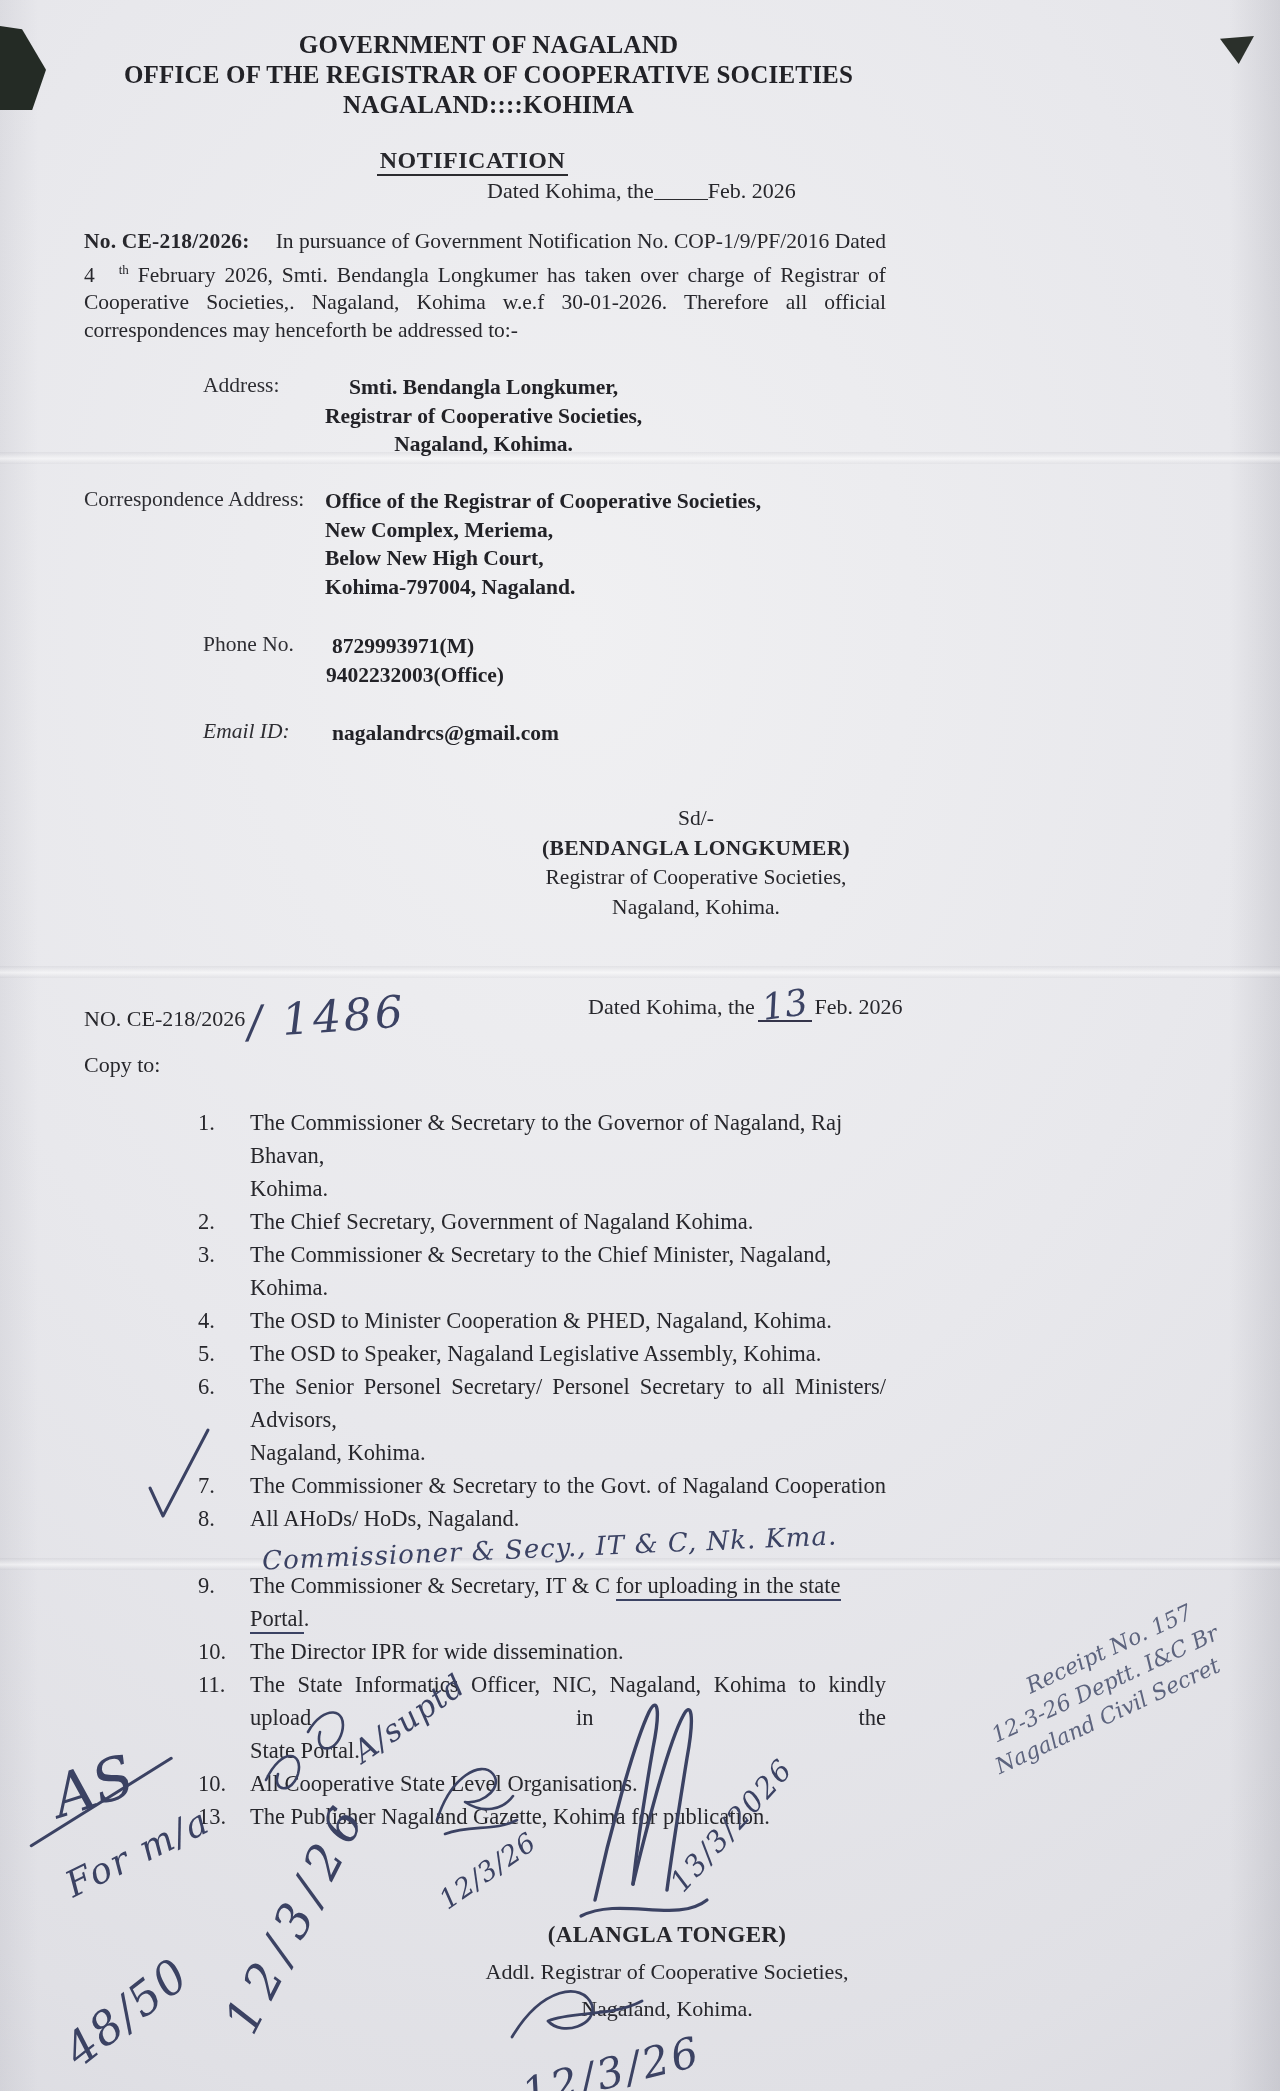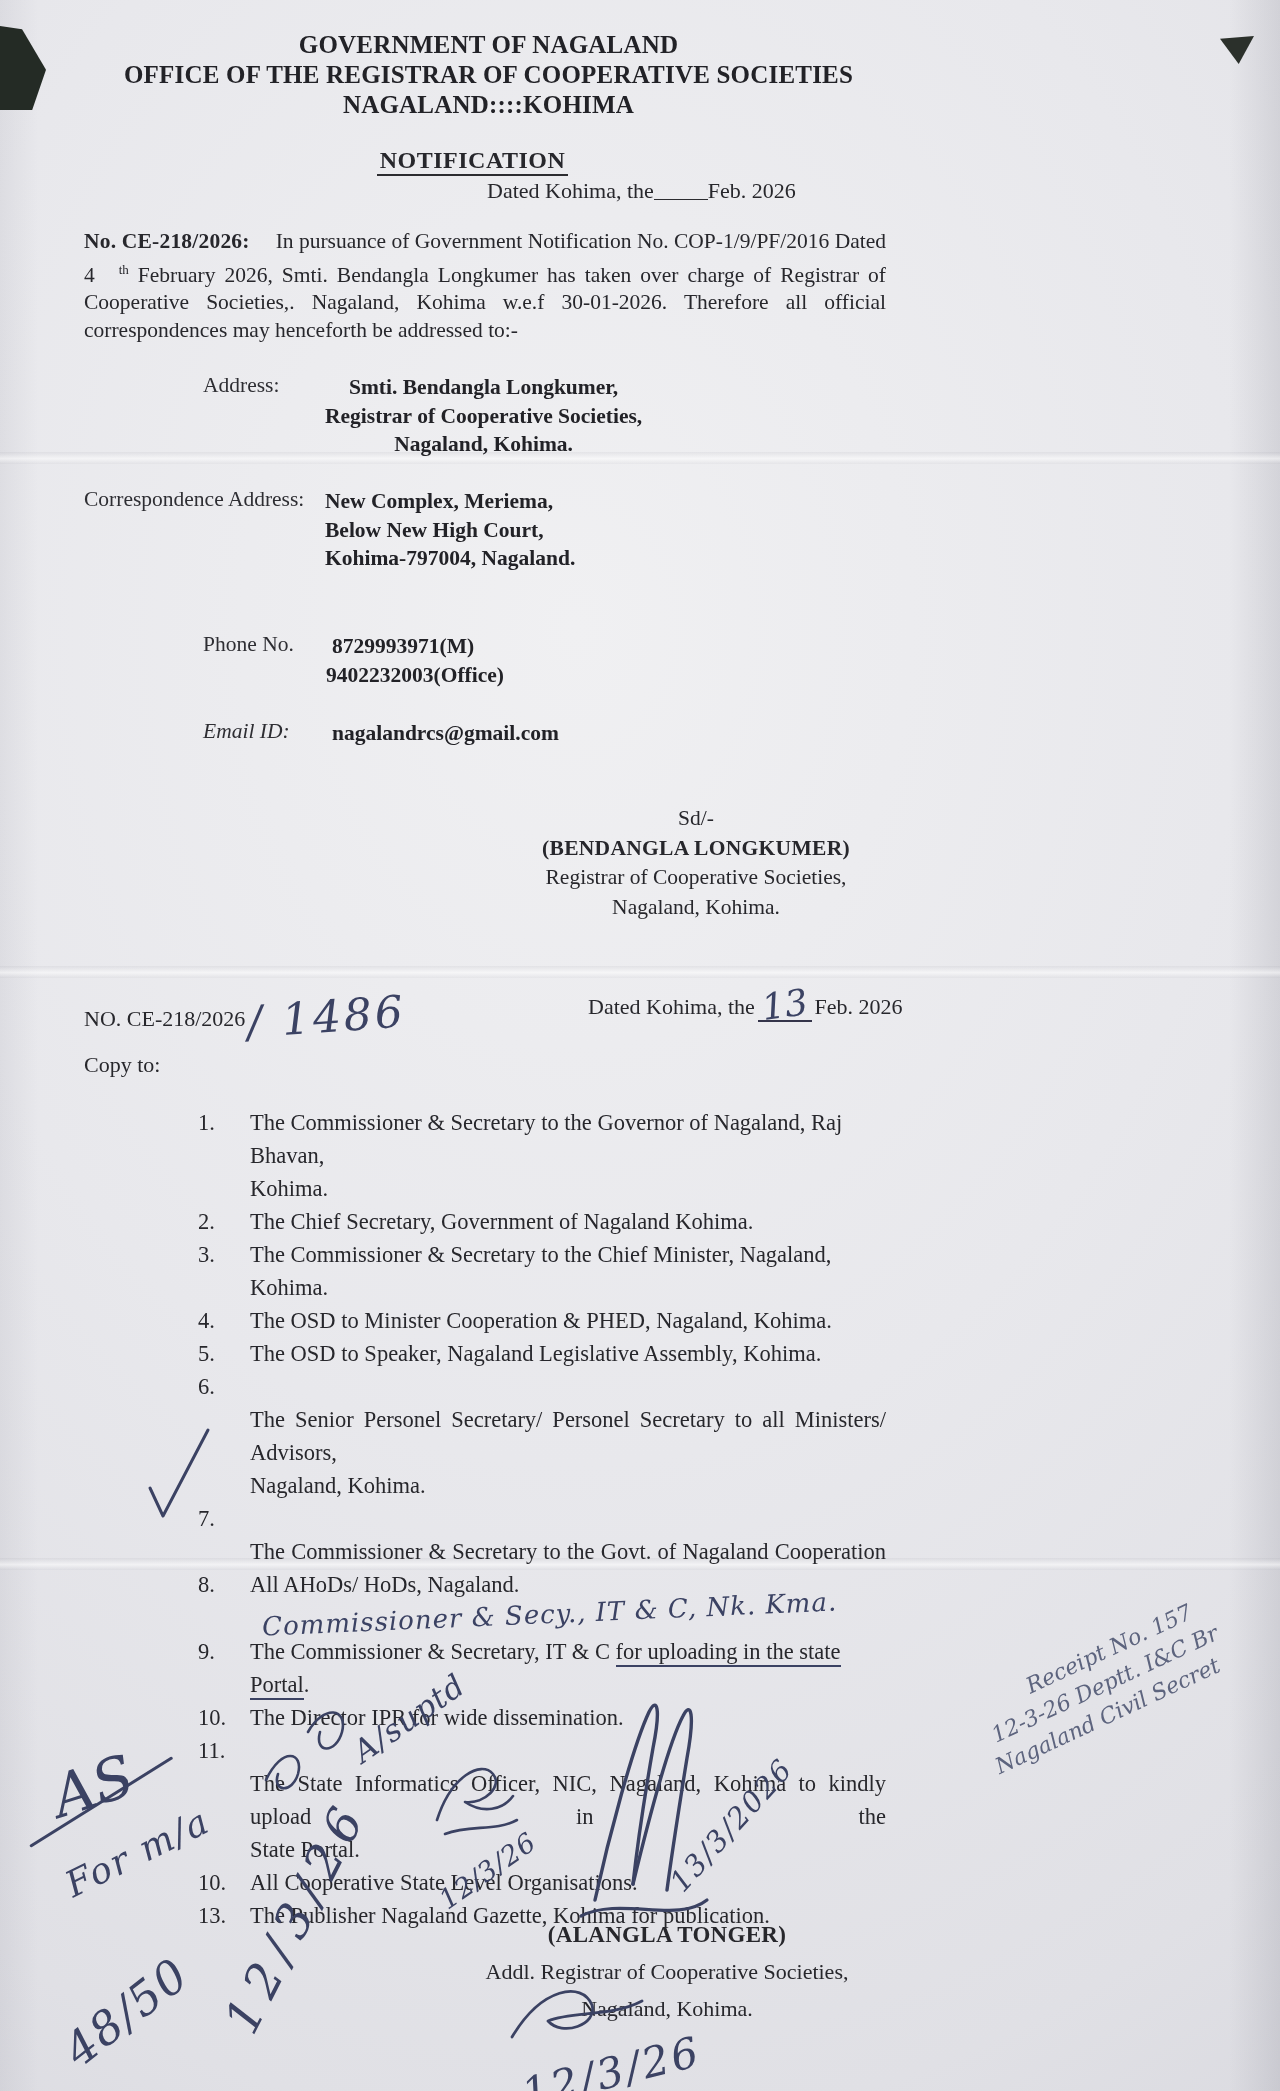--- a/index.html
+++ b/index.html
@@ -54,21 +54,21 @@
   .hw13-wrap { display:inline-block; border-bottom:2px solid #34344a; padding:0 4px; margin:0 3px; }
   .hw13 { display:inline-block; font-size:36px; line-height:0.8; transform:rotate(-8deg); position:relative; top:3px; }
 
   .copy-heading { left:84px; top:1052px; font-size:22px; }
 
   .copy-list { left:198px; top:1106px; width:688px; font-size:22.5px; line-height:33px; }
   .ci { display:flex; }
   .ci .n { width:52px; flex:none; }
   .ci .t { flex:1; min-width:0; overflow:visible; }
   .l1, .l2 { display:block; }
-  .l1j { display:block; text-align:justify; text-align-last:justify;margin-top:33px; }
+  .l1j { display:block; text-align:justify; text-align-last:justify; }
   .inline-l { display:inline; }
   .annot8 { display:inline-block; white-space:nowrap; font-size:26px; letter-spacing:1px;
     transform:rotate(-2.5deg) translateY(-3px); margin-left:12px; }
   .u9 { border-bottom:2.2px solid #3b4263; padding-bottom:1px; }
 
   .ink-svg { position:absolute; }
   .ink-svg path { stroke:#3b4263; fill:none; stroke-linecap:round; stroke-linejoin:round; }
 
   .hw-as { left:52px; top:1752px; font-size:58px; transform:rotate(-18deg); }
   .as-slash { position:absolute; left:30px; top:1845px; width:168px; height:3px; background:#3b4263;
@@ -121,20 +121,21 @@
 
   <div class="c-label" style="left:203px; top:373px;">Address:</div>
   <div class="c-val" style="left:325px; top:373px;text-align:center;">
     <div>Smti. Bendangla Longkumer,</div>
     <div>Registrar of Cooperative Societies,</div>
     <div>Nagaland, Kohima.</div>
   </div>
 
   <div class="c-label" style="left:84px; top:487px;">Correspondence Address:</div>
   <div class="c-val" style="left:325px; top:487px;">
+    <div>Office of the Registrar of Cooperative Societies,</div>
     <div>New Complex, Meriema,</div>
     <div>Below New High Court,</div>
     <div>Kohima-797004, Nagaland.</div>
   </div>
 
   <div class="c-label" style="left:203px; top:632px;">Phone No.</div>
   <div class="c-val" style="left:332px; top:632px;">
     <div>8729993971(M)</div>
     <div style="margin-left:-6px">9402232003(Office)</div>
   </div>

